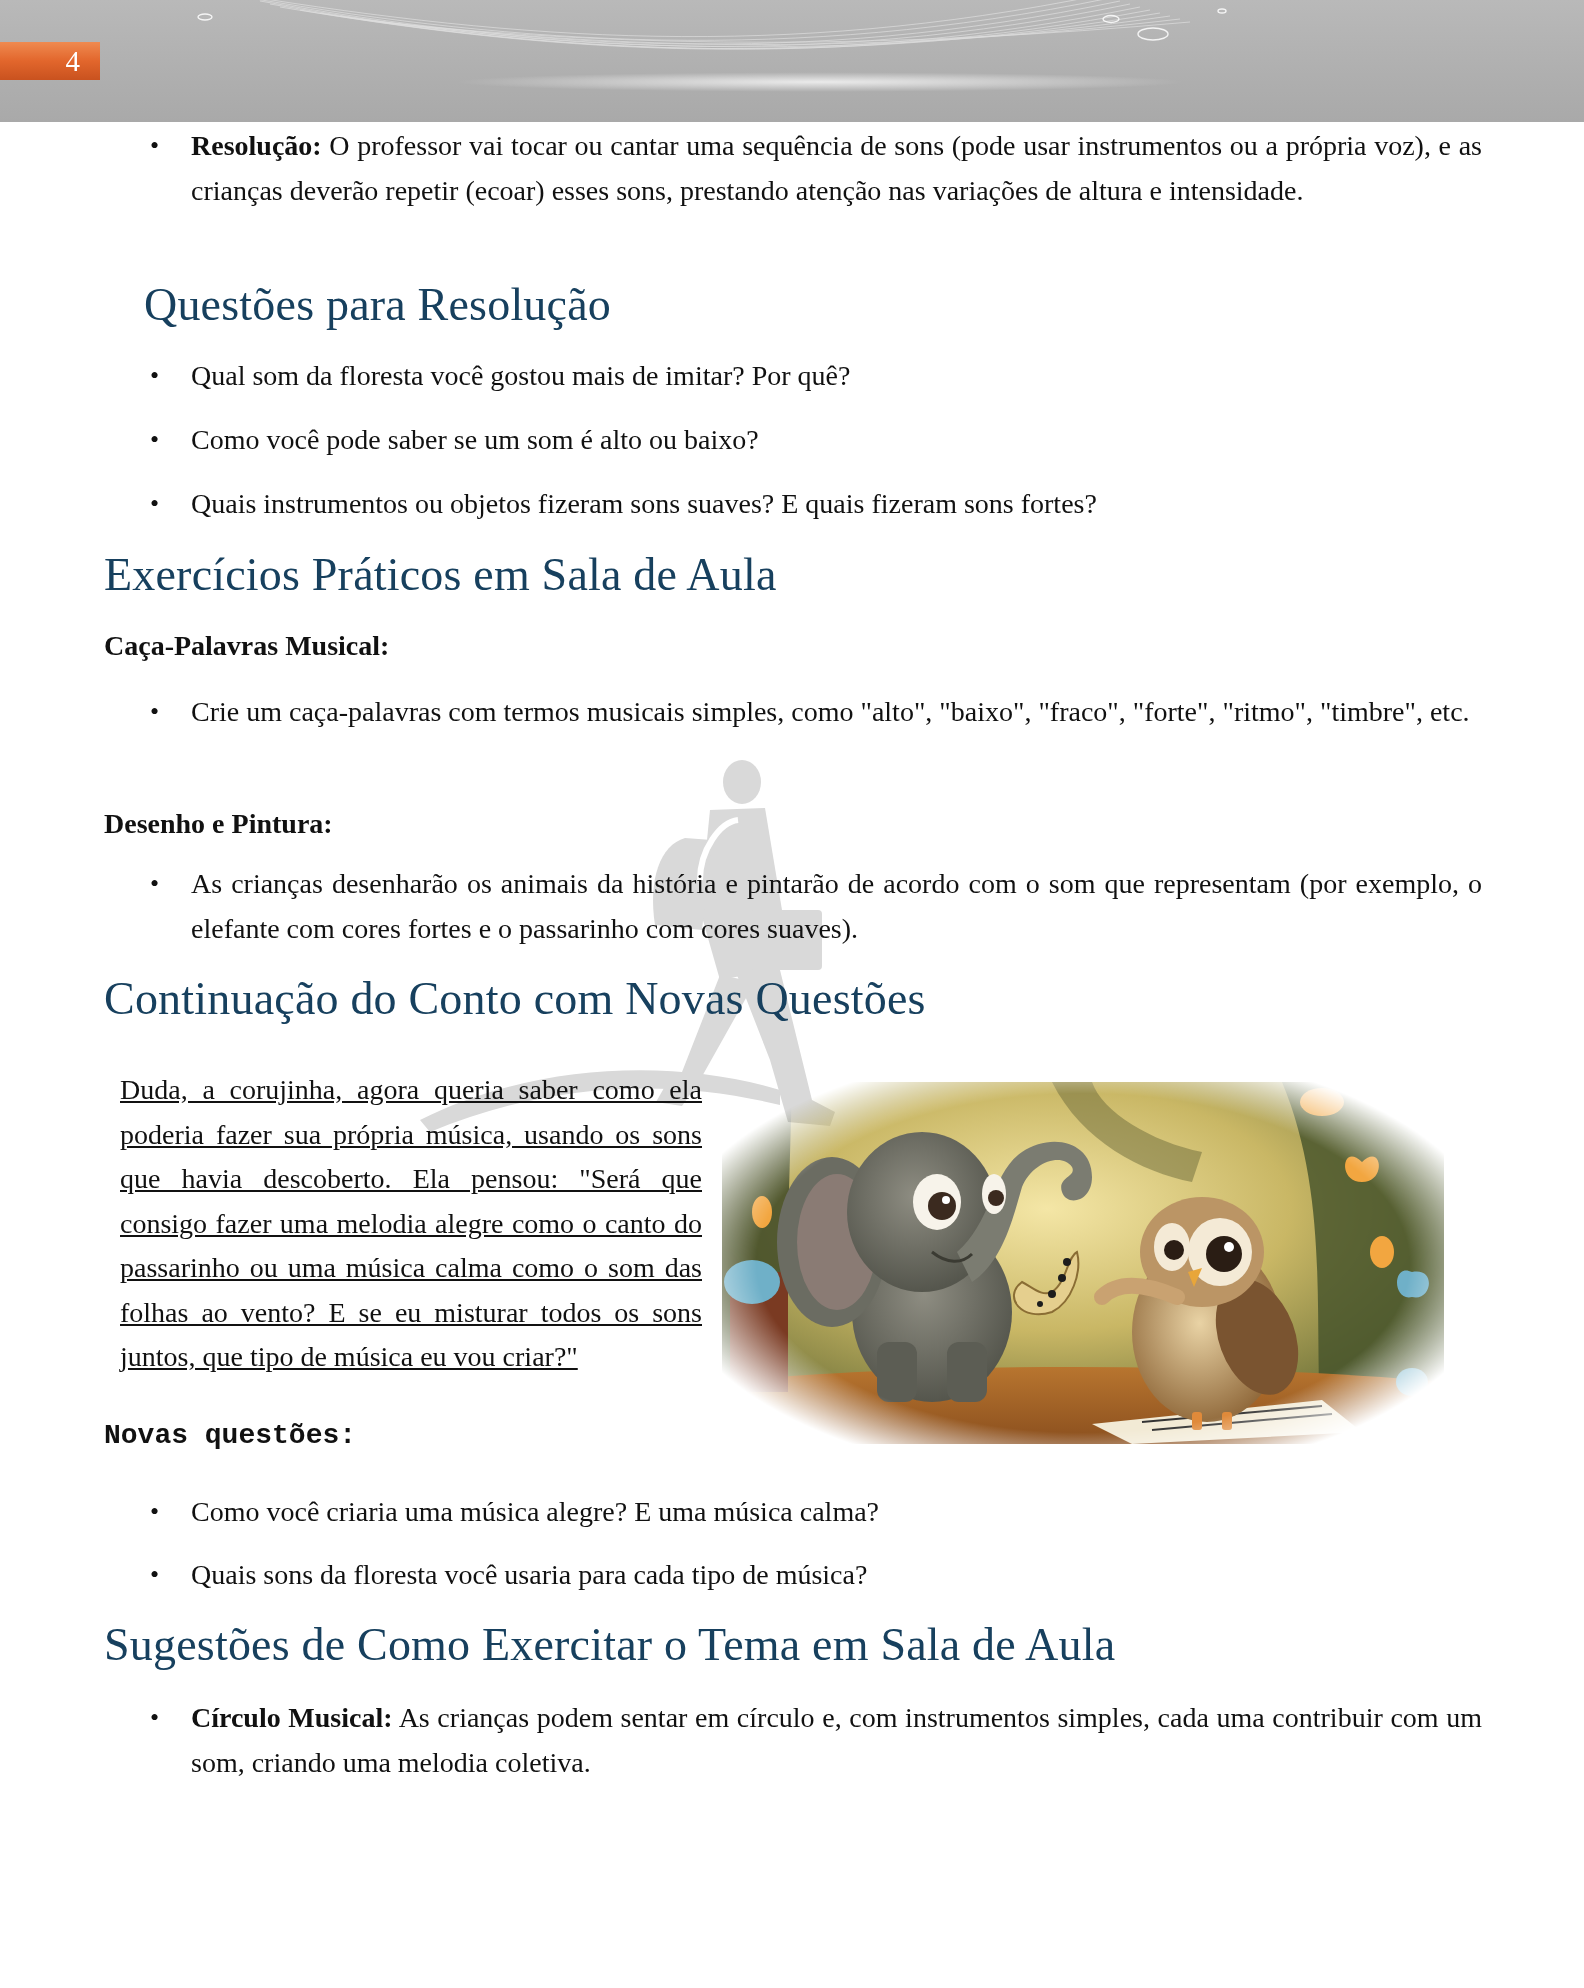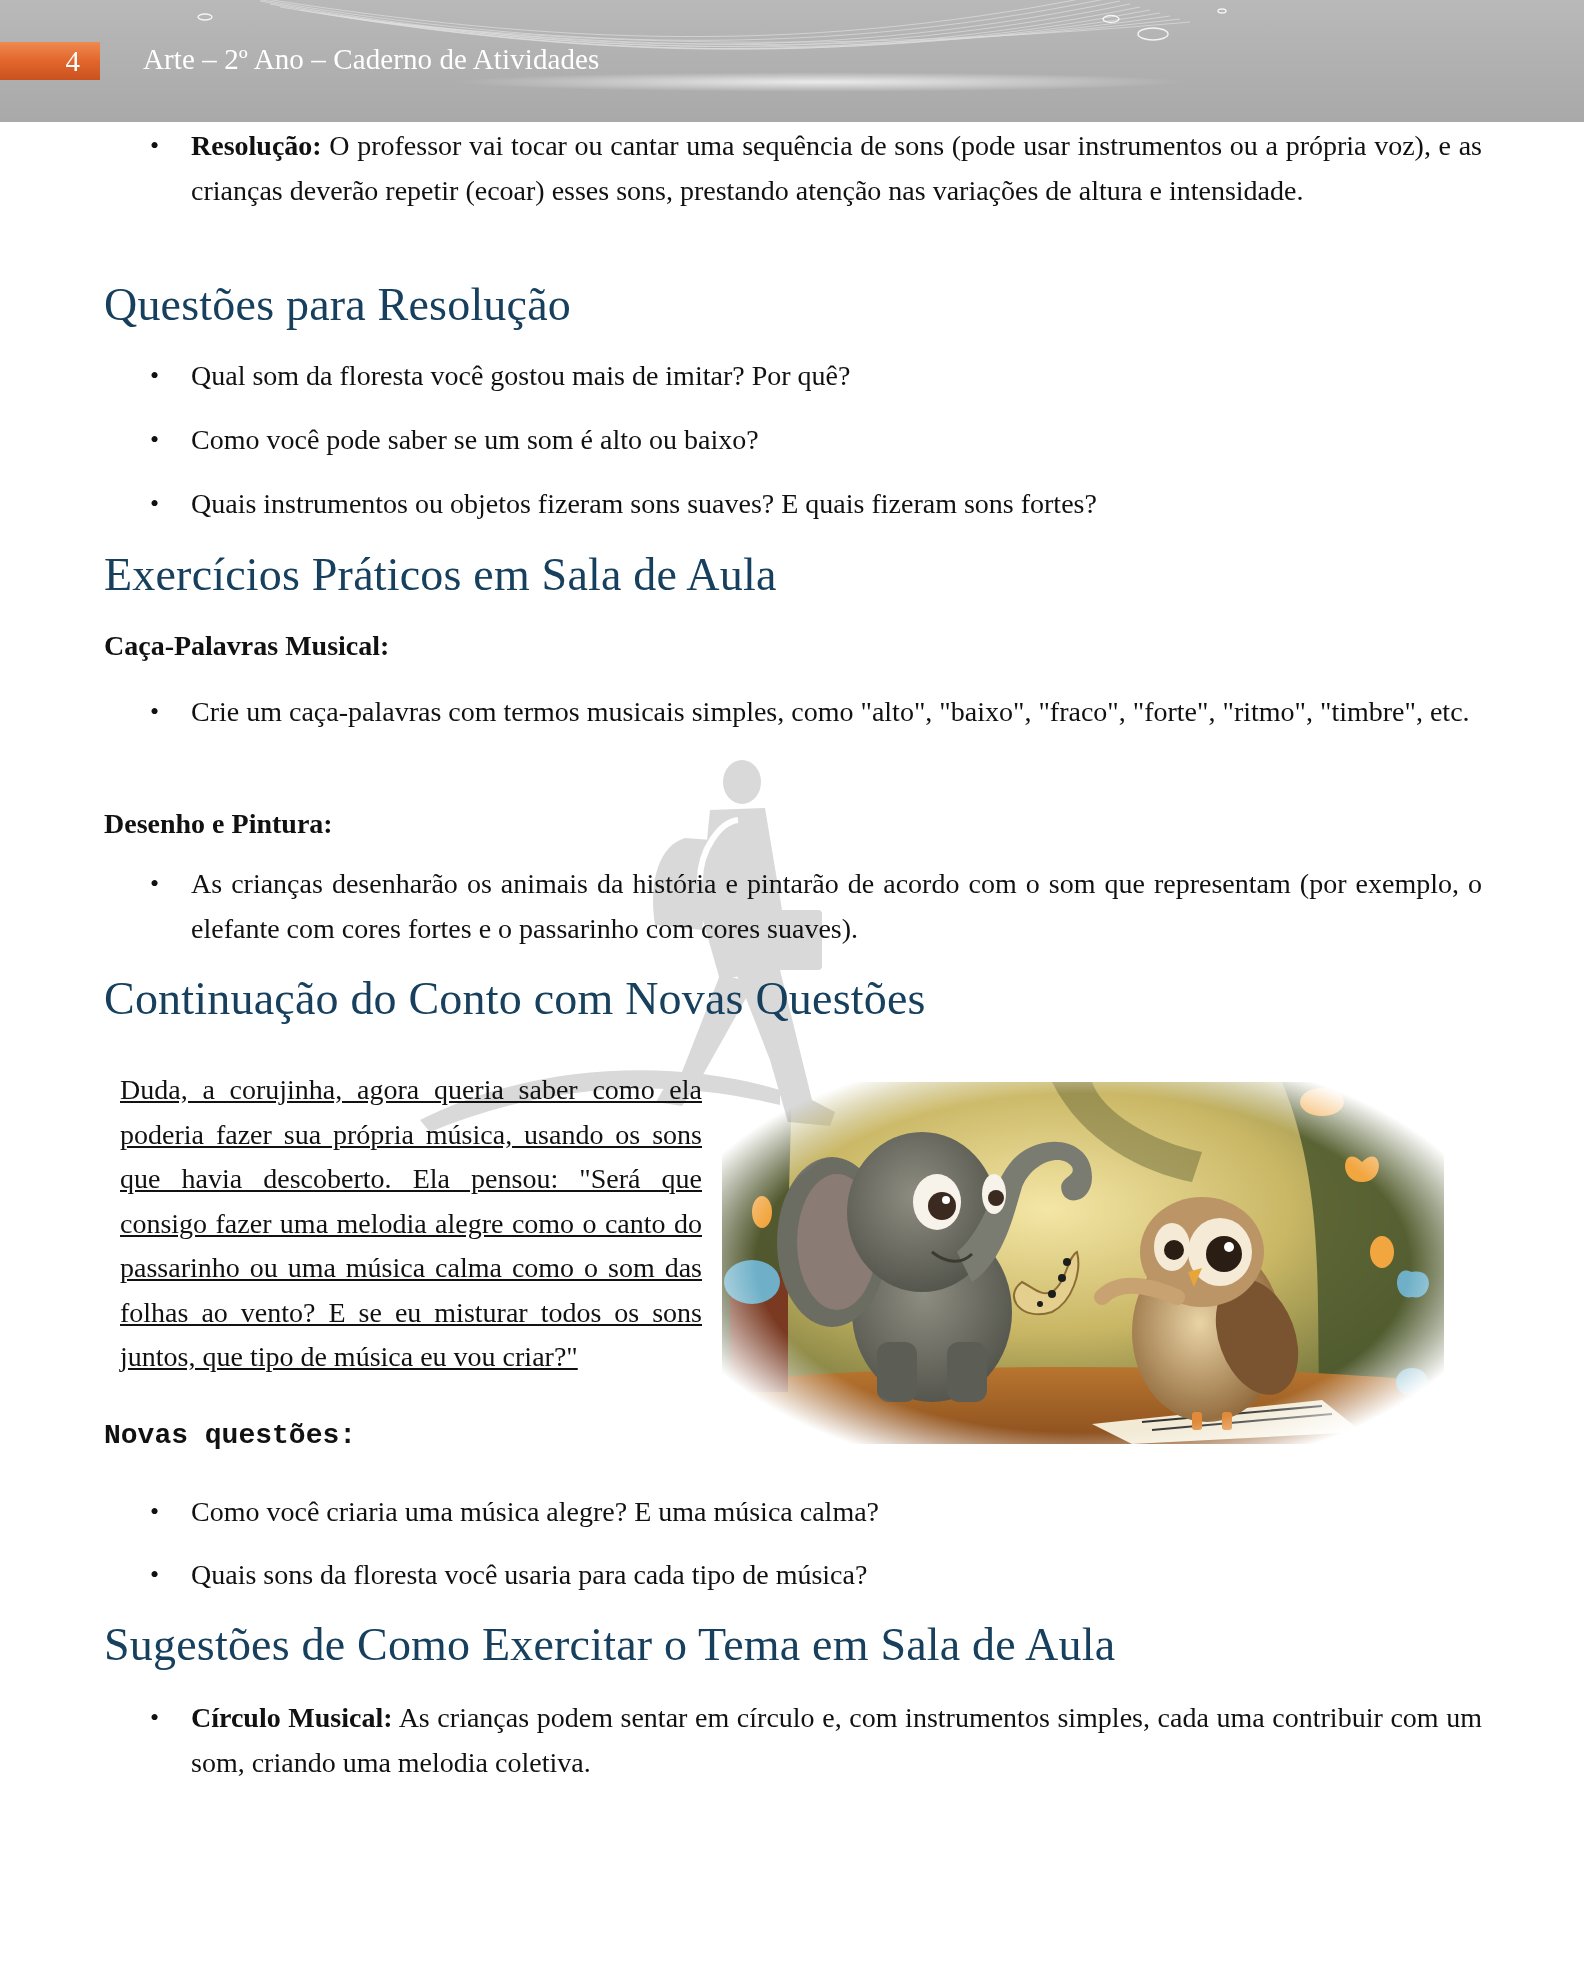--- a/index.html
+++ b/index.html
@@ -128,21 +128,20 @@
     <g fill="none" stroke="#ffffff" stroke-width="1.4" opacity="0.85">
       <ellipse cx="205" cy="17" rx="7" ry="3"></ellipse>
       <ellipse cx="1111" cy="19" rx="8" ry="3.5"></ellipse>
       <ellipse cx="1153" cy="34" rx="15" ry="6"></ellipse>
       <ellipse cx="1222" cy="11" rx="4" ry="2"></ellipse>
     </g>
   </svg>
   <div class="page-num-box">
     <span>4</span>
   </div>
-  <div class="header-title">Arte – 2º Ano – Caderno de Atividades</div>
 </div>
 
 <svg class="watermark" viewBox="0 0 460 420" width="460" height="420">
   <g fill="#d9d9d9">
 
     <path d="M0 360 C 120 300, 260 300, 360 330 L 360 345 C 250 318, 130 322, 10 372 Z"></path>
 
     <ellipse cx="322" cy="22" rx="19" ry="22"></ellipse>
 
     <path d="M290 50 L 345 48 L 362 150 L 352 210 L 300 220 L 280 150 Z"></path>
@@ -156,21 +155,21 @@
     <path d="M300 215 L 335 222 L 280 320 L 262 346 L 236 342 L 244 328 L 262 312 Z"></path>
   </g>
   <path d="M280 120 C 280 90, 300 62, 318 60" stroke="#ffffff" stroke-width="6" fill="none"></path>
 </svg>
 
 <div class="bullet" style="top:124px;">
   <span class="dot">•</span>
   <span class="txt"><b>Resolução:</b><span> O professor vai tocar ou cantar uma sequência de sons (pode usar instrumentos ou a própria voz), e as crianças deverão repetir (ecoar) esses sons, prestando atenção nas variações de altura e intensidade.</span></span>
 </div>
 
-<h2 class="h2" style="top:278px;">Questões para Resolução</h2>
+<h2 class="h2" style="top:278px;margin-left:40px;">Questões para Resolução</h2>
 
 <div class="bullet" style="top:354px;">
   <span class="dot">•</span>
   <span class="txt">Qual som da floresta você gostou mais de imitar? Por quê?</span>
 </div>
 <div class="bullet" style="top:418px;">
   <span class="dot">•</span>
   <span class="txt">Como você pode saber se um som é alto ou baixo?</span>
 </div>
 <div class="bullet" style="top:482px;">

